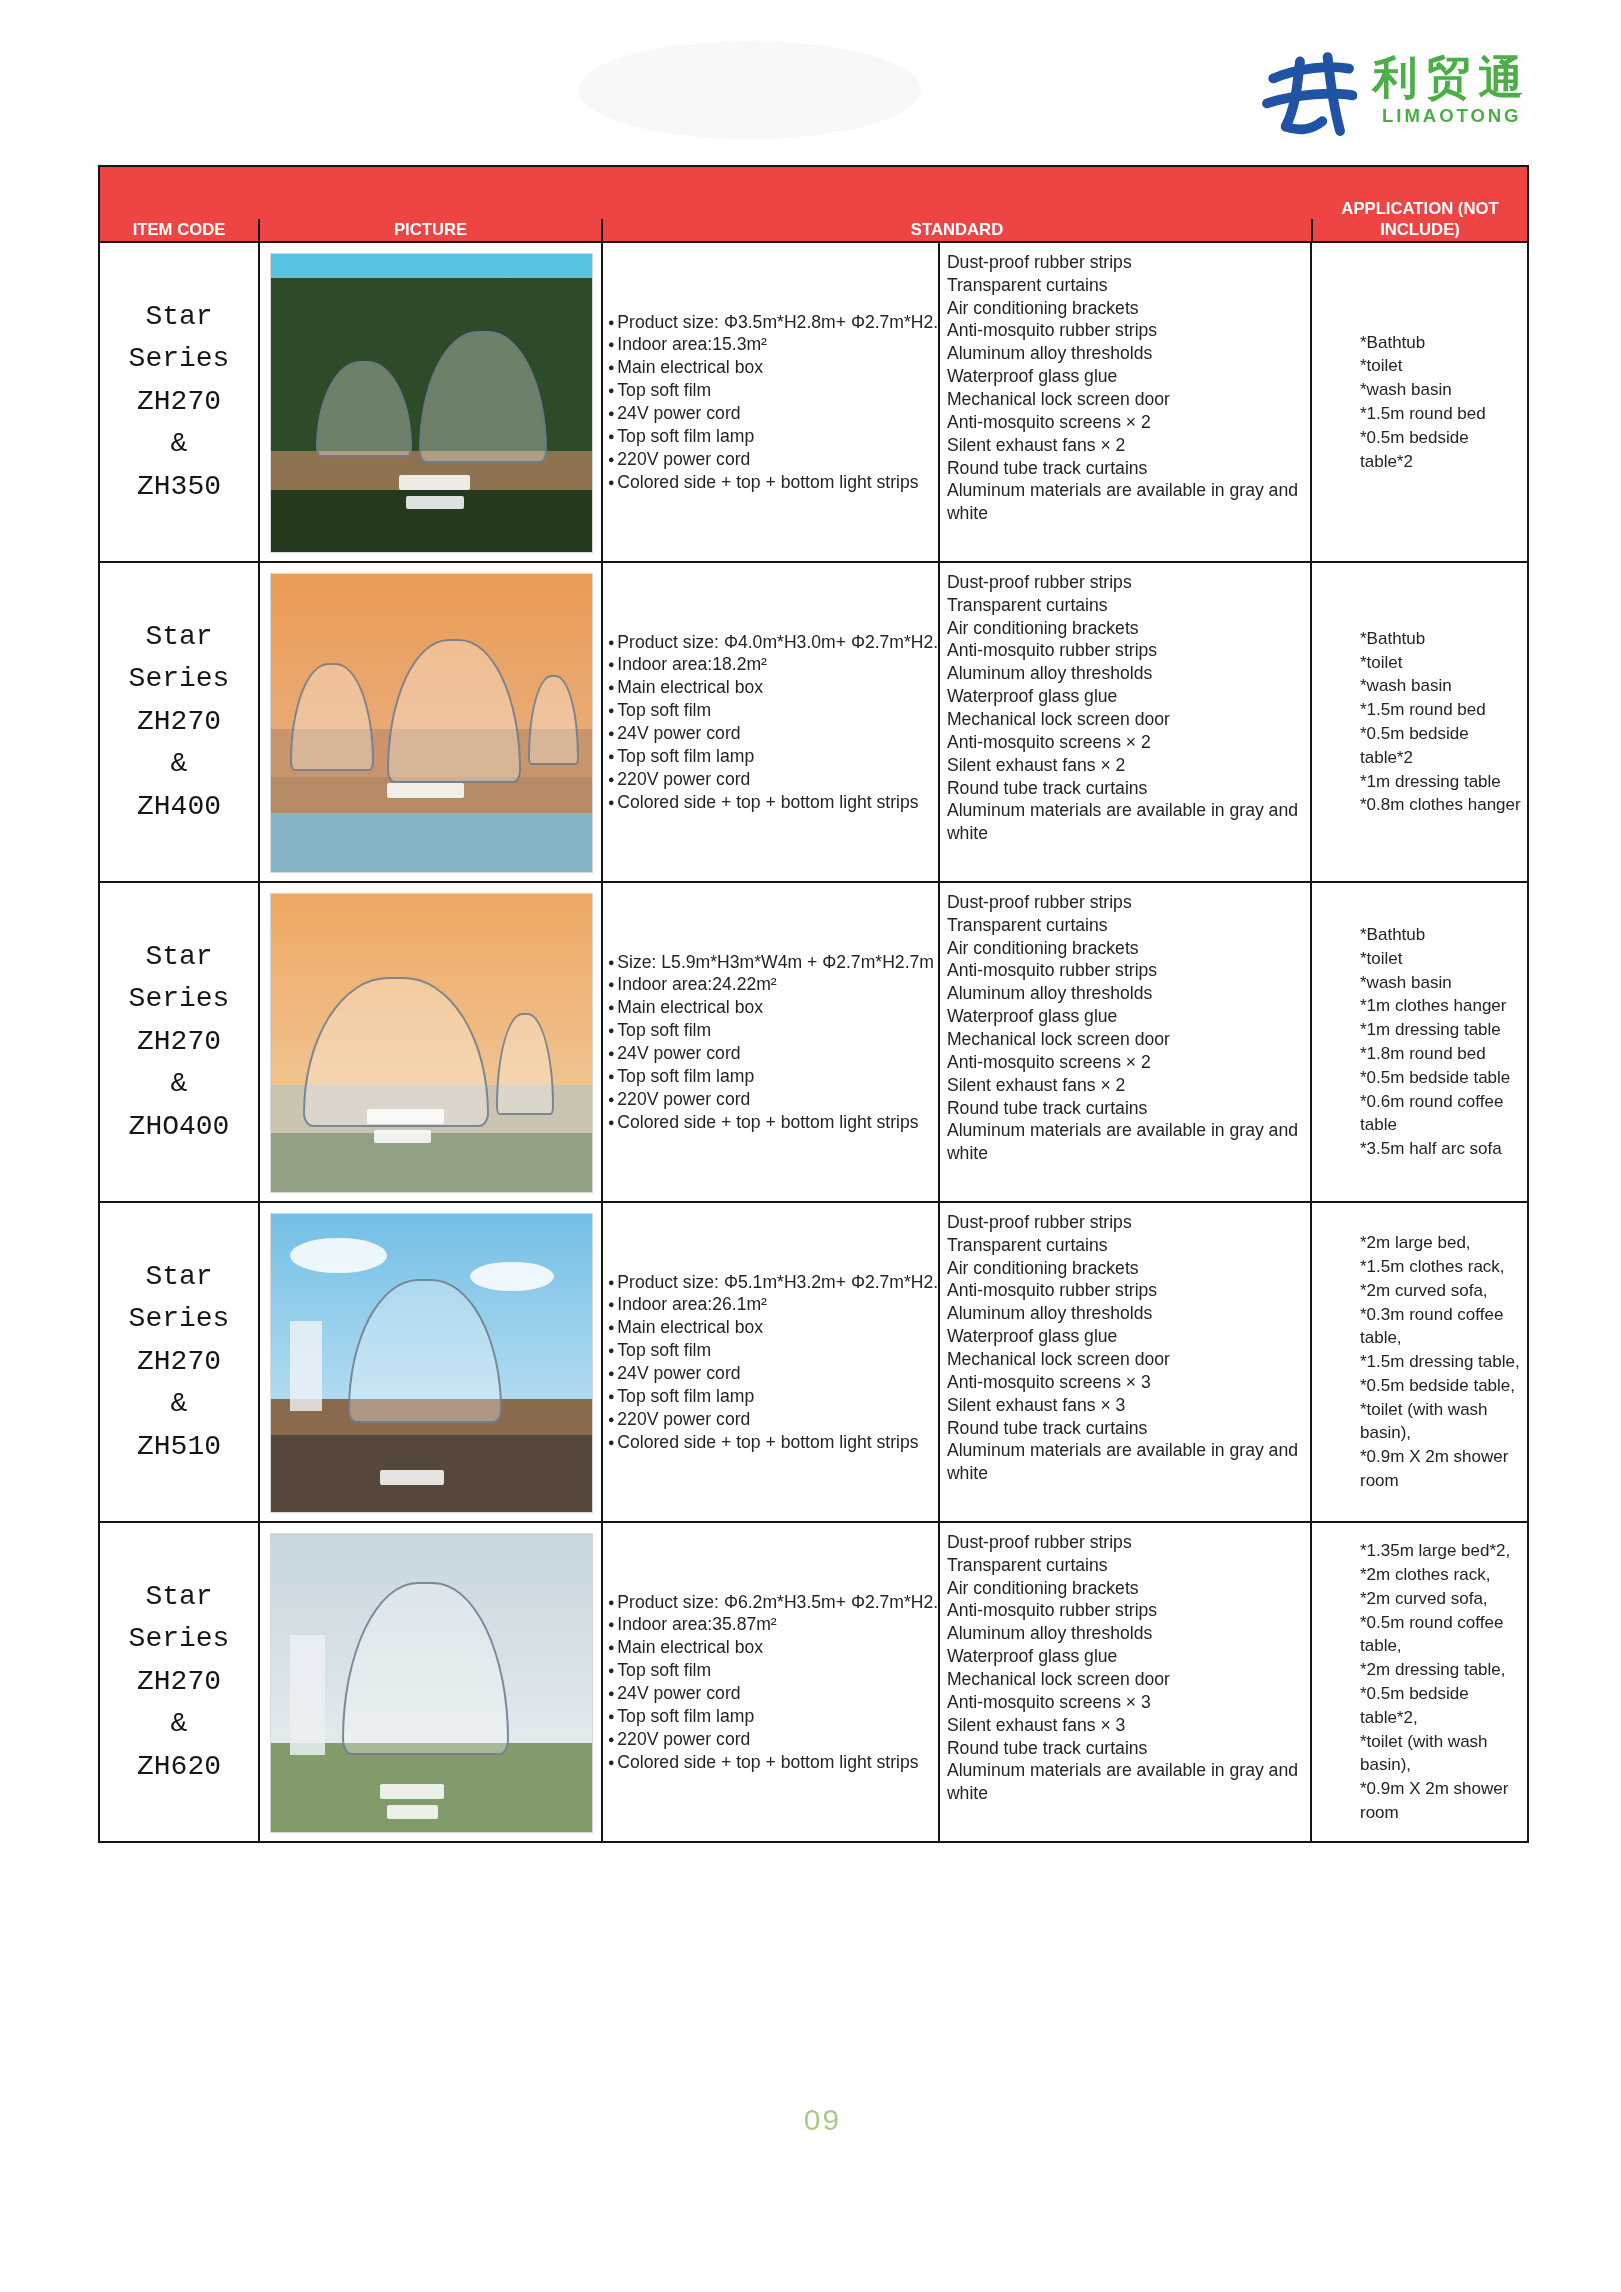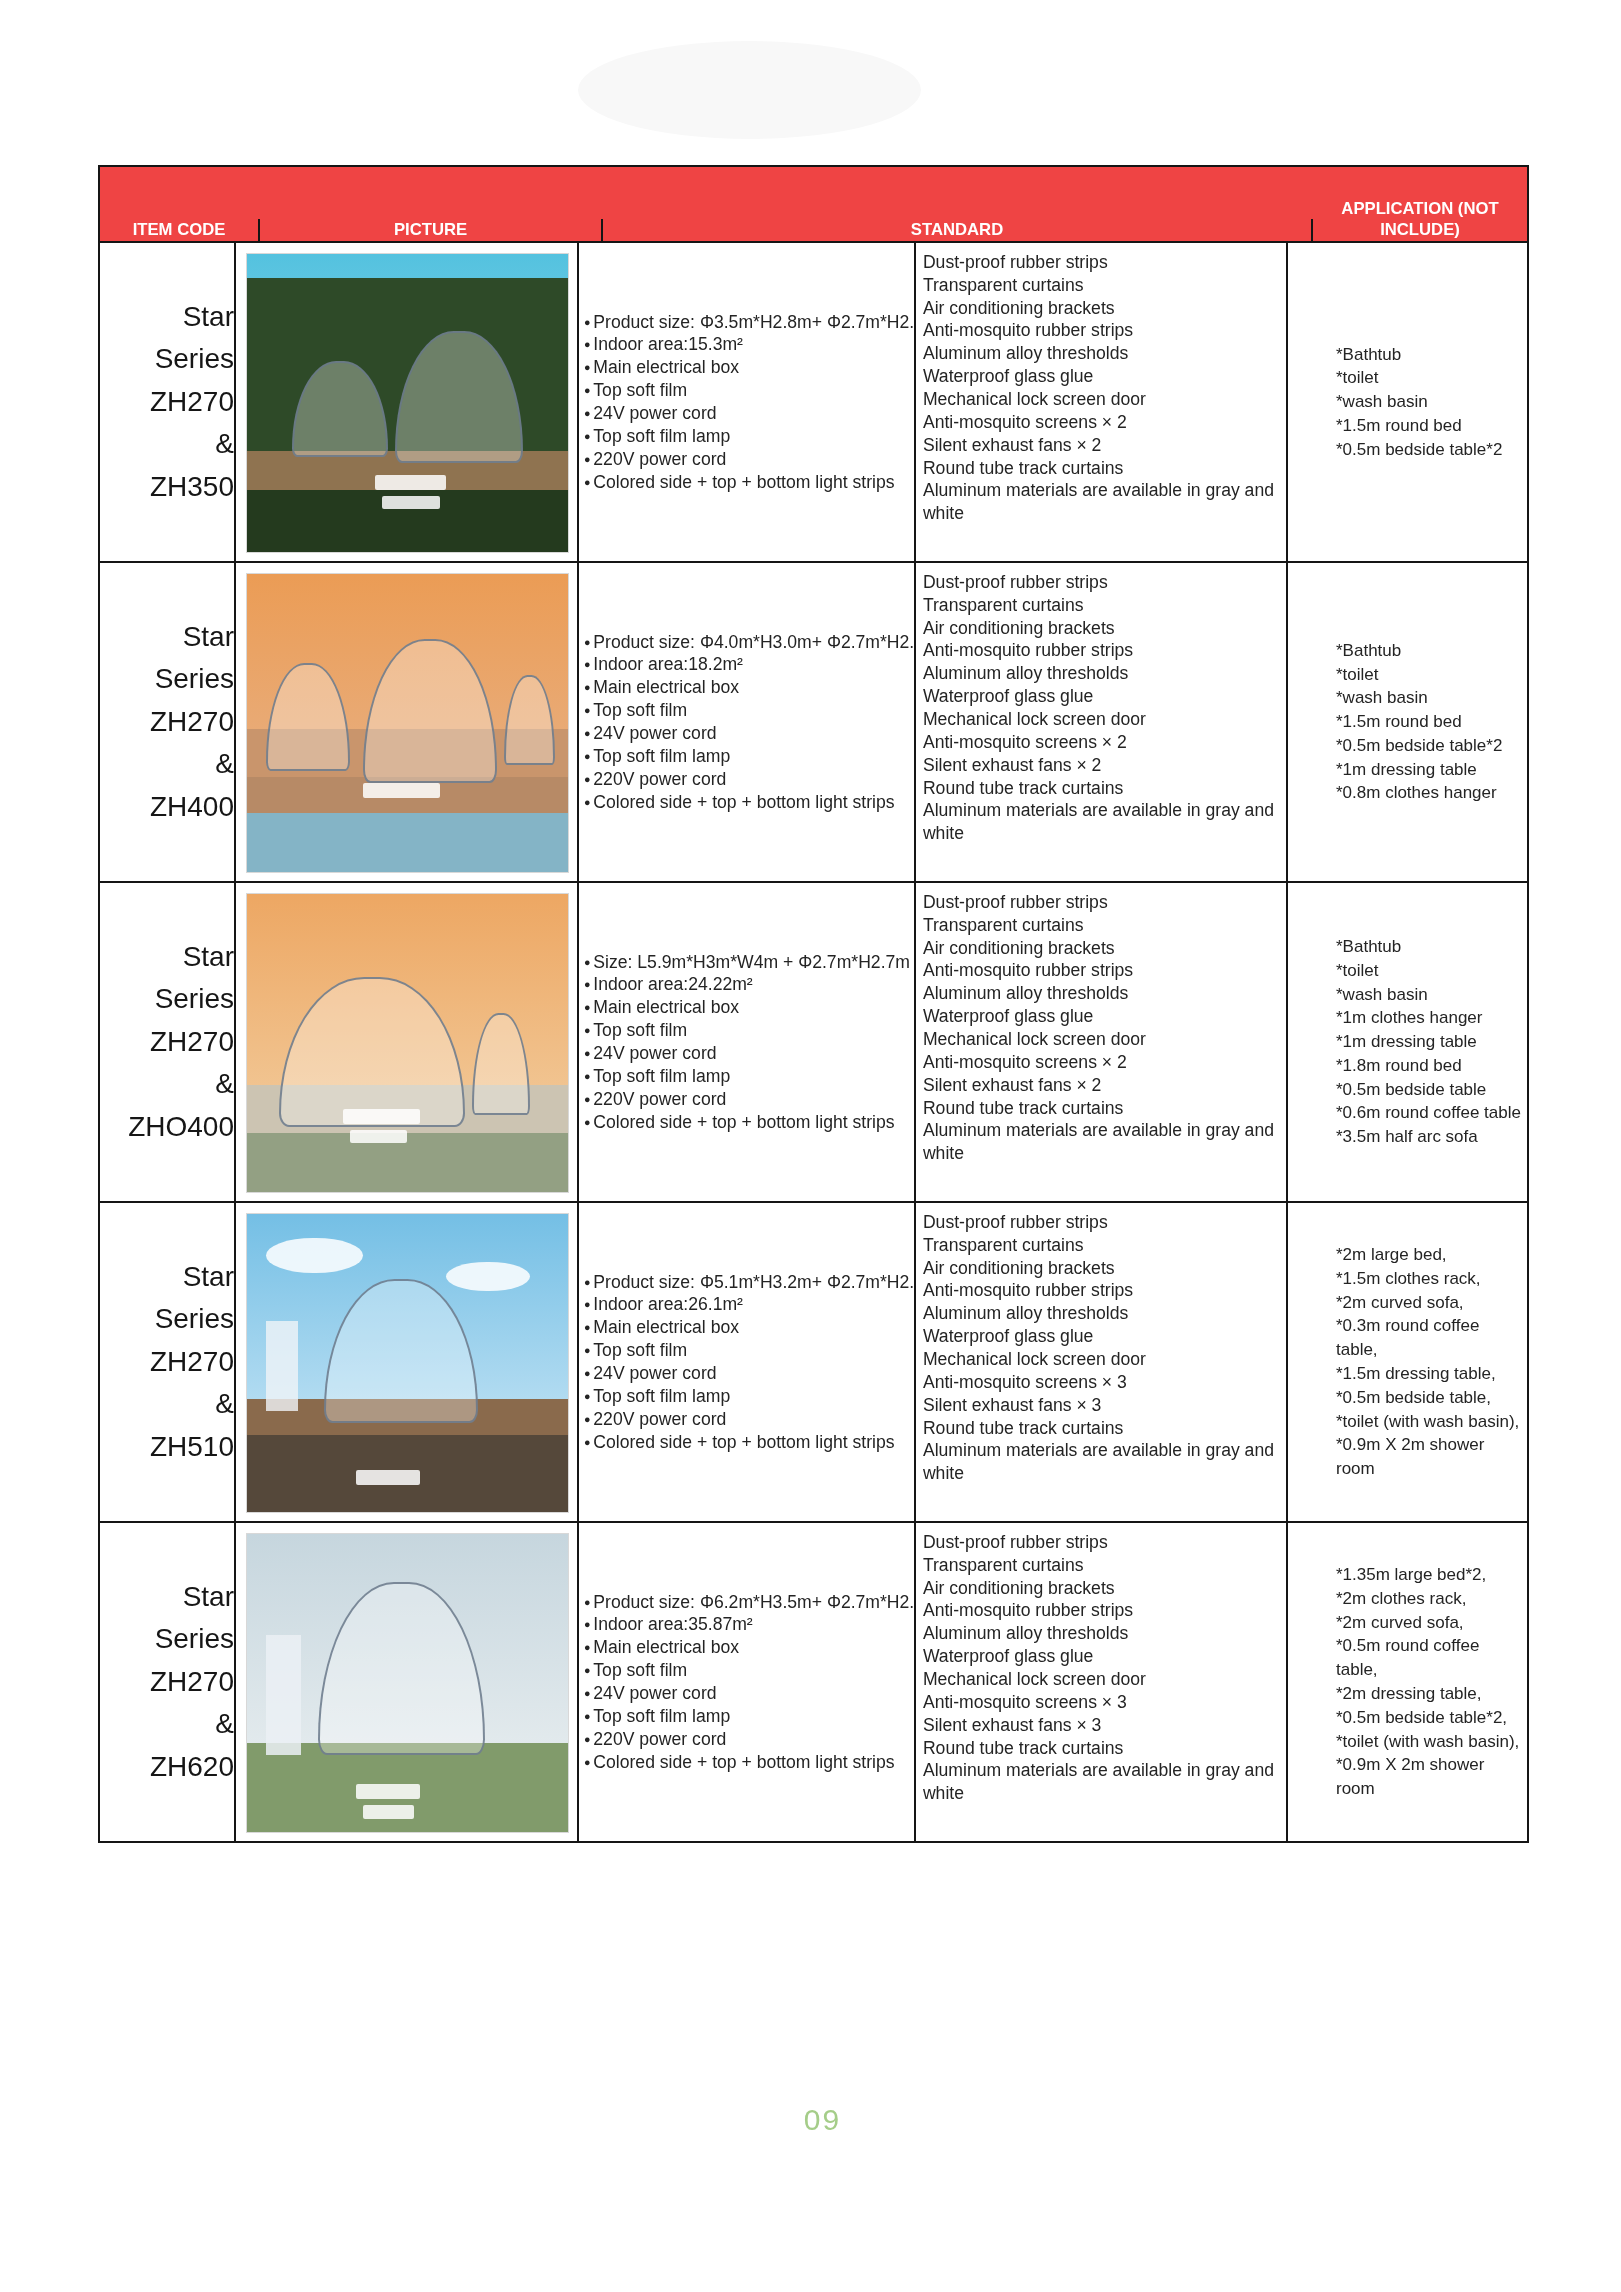--- a/index.html
+++ b/index.html
@@ -25,22 +25,22 @@
       border-right:2px solid #151515;box-sizing:border-box;padding:0 13.7px;}
   .th:last-child{border-right:none;}
   .w-code{width:160px;flex:none;}
   .w-pic{width:343px;flex:none;}
   .w-std{width:710px;flex:none;}
   .w-app{flex:1;}
 
   .row{display:flex;height:318px;border-top:2px solid #151515;background:#ffffff;}
   .cell{border-right:2px solid #151515;box-sizing:border-box;overflow:hidden;}
   .cell:last-child{border-right:none;padding-left:48px;}
-  .cell-code{width:136px;flex:none;display:flex;flex-direction:column;
-             align-items:flex-end;justify-content:center;}
+  .cell-code{width:160px;flex:none;display:flex;flex-direction:column;
+             align-items:center;justify-content:center;font-family:Liberation Mono, monospace;}
   .code-line{font-size:28px;line-height:1.52;text-align:center;color:#161616;}
   .cell-pic{width:343px;flex:none;padding:9.8px;}
   .pic{position:relative;width:100%;height:100%;overflow:hidden;border:1px solid #d8d8d8;}
   .cell-stdl{width:337px;flex:none;display:flex;flex-direction:column;justify-content:center;
              padding:5.9px 0 5.9px 4.9px;}
   .cell-stdr{width:372px;flex:none;padding:7.8px 3.9px 3.9px 6.9px;}
   .cell-app{flex:1;display:flex;flex-direction:column;justify-content:center;padding:5.9px 2px 5.9px 6.9px;}
 
   .line{font-size:17.6px;line-height:1.3;color:#242424;}
   .cell-stdl .line{white-space:nowrap;}
@@ -58,20 +58,37 @@
   .page-number{position:absolute;left:0;right:0;top:2103px;text-align:center;
                font-size:30px;color:#a5cd89;letter-spacing:2px;padding-left:24px;}
 </style>
 </head>
 <body>
 
 <div class="page">
 
   <div class="watermark"></div>
 
+  <div class="logo">
+    <div class="logo-icon">
+      <svg viewBox="0 0 110 110" width="98" height="98">
+        <g fill="none" stroke="#2053a4" stroke-width="11" stroke-linecap="round">
+          <path d="M16 42 C 45 30, 80 27, 101 31"></path>
+          <path d="M9 70 C 42 59, 86 57, 105 61"></path>
+          <path d="M46 23 C 43 50, 41 74, 30 96"></path>
+          <path d="M77 18 C 80 46, 83 72, 91 101"></path>
+          <path d="M30 96 C 45 102, 60 99, 71 90"></path>
+        </g>
+      </svg>
+    </div>
+    <div class="logo-text">
+      <div class="brand-cn">利贸通</div>
+      <div class="brand-en">LIMAOTONG</div>
+    </div>
+  </div>
 
   <div class="tbl">
     <div class="thead">
       <div class="th w-code">ITEM CODE</div>
       <div class="th w-pic">PICTURE</div>
       <div class="th w-std">STANDARD</div>
       <div class="th w-app">APPLICATION (NOT INCLUDE)</div>
     </div>
 
     <div class="row">

